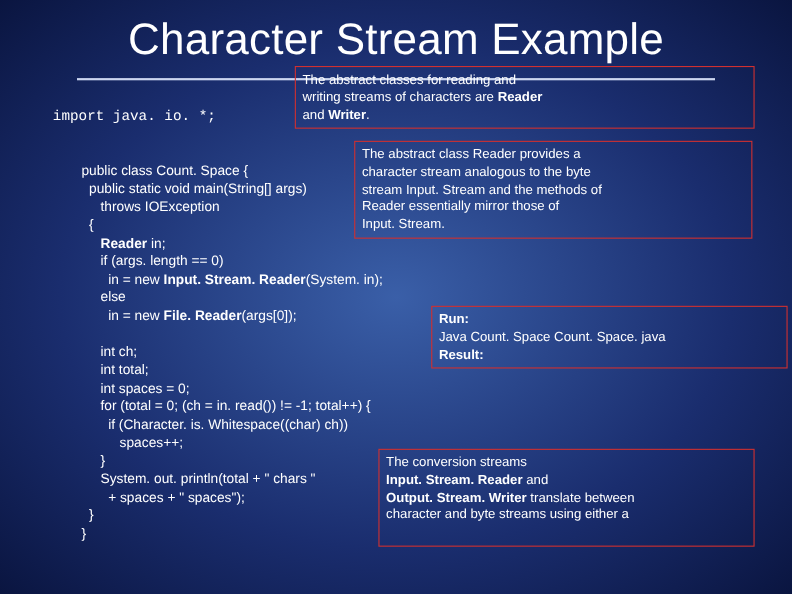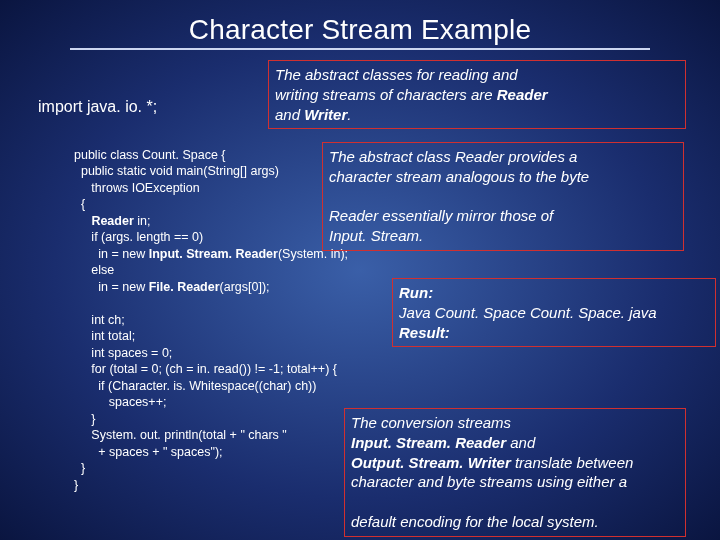--- a/index.html
+++ b/index.html
@@ -7,58 +7,58 @@
     width: 720px;
     height: 540px;
     background: radial-gradient(ellipse at center, #3a5fa8 0%, #1a2d6e 60%, #0a1540 100%);
     font-family: Verdana, Geneva, sans-serif;
     color: #fff;
     position: relative;
     overflow: hidden;
   }
   .title {
     font-family: Arial, Helvetica, sans-serif;
-    font-size: 28px;
+    font-size: 40px;
     font-weight: normal;
     color: #fff;
     text-align: center;
     padding-top: 14px;
-    padding-bottom: 2px;
+    padding-bottom: 12px;
     border-bottom: 2px solid #ccd6f0;
     margin: 0 70px 0 70px;
     letter-spacing: 0.2px;
   }
   .code {
     position: absolute;
     left: 38px;
     top: 130px;
     font-size: 12.5px;
     line-height: 1.32;
     white-space: pre;
     font-family: Verdana, Geneva, sans-serif;
     margin-left: 36px;
   }
   .import {
     position: absolute;
-    left: 38px;
+    left: 48px;
     top: 98px;
-    font-size: 16px;
+    font-size: 13px;
+    font-family: Liberation Mono, monospace;
   }
   .box {
     position: absolute;
     border: 1.5px solid #d03030;
     background: rgba(0,0,0,0);
-    font-size: 15px;
+    font-size: 12px;
     line-height: 1.32;
     padding: 4px 6px;
     color: #fff;
-    font-style: italic;
   }
   .box1 { left: 268px; top: 60px; width: 418px; }
-  .box2 { left: 322px; top: 128px; width: 362px; margin-top: 14px; }
+  .box2 { left: 322px; top: 128px; width: 362px; }
   .box3 { left: 392px; top: 278px; width: 324px; }
   .box4 { left: 344px; top: 408px; width: 342px; }
   b { font-weight: bold; }
 </style>
 </head>
 <body>
 
 <div class="title">Character Stream Example</div>
 
 <div class="import">import java. io. *;</div>
@@ -89,31 +89,30 @@
 
 <div class="box box1">
 <span>The abstract classes for reading and</span><br>
 <span>writing streams of characters are </span><b>Reader</b><br>
 <span>and </span><b>Writer</b><span>.</span>
 </div>
 
 <div class="box box2">
 <span>The abstract class Reader provides a</span><br>
 <span>character stream analogous to the byte</span><br>
-<br>
+<span>stream Input. Stream and the methods of</span><br>
 <span>Reader essentially mirror those of</span><br>
 <span>Input. Stream.</span>
 </div>
 
 <div class="box box3">
 <b>Run:</b><br>
 <span>Java Count. Space Count. Space. java</span><br>
 <b>Result:</b><br>
 </div>
 
 <div class="box box4">
 <span>The conversion streams</span><br>
 <b>Input. Stream. Reader</b><span> and</span><br>
 <b>Output. Stream. Writer</b><span> translate between</span><br>
 <span>character and byte streams using either a</span><br>
 <br>
-<span>default encoding for the local system.</span>
 </div>
 
 </body></html>

